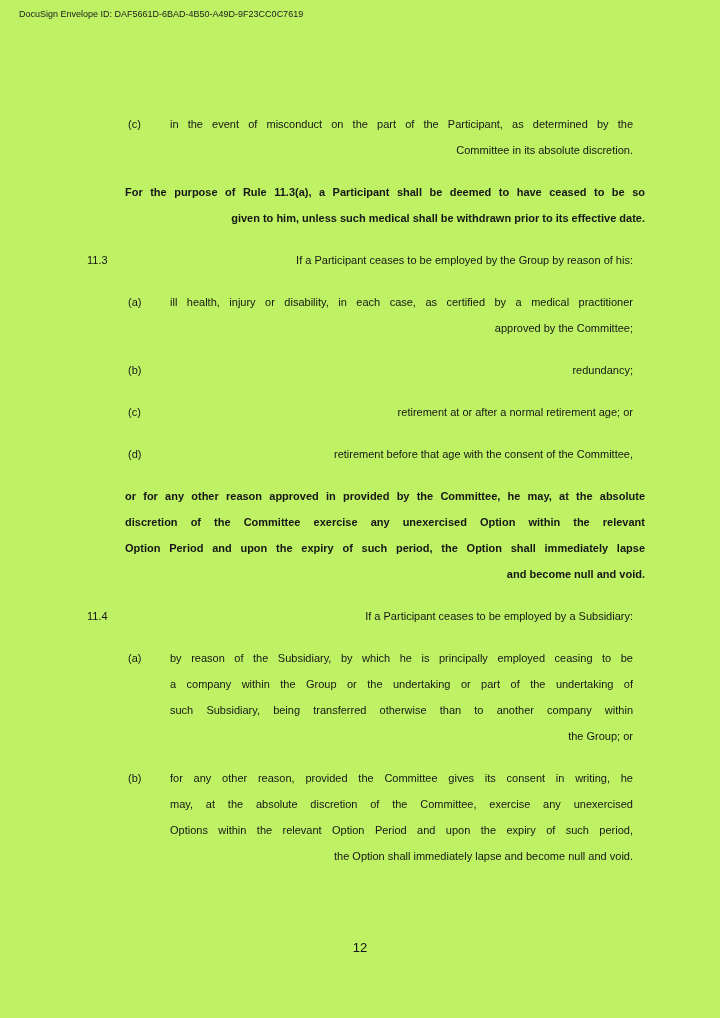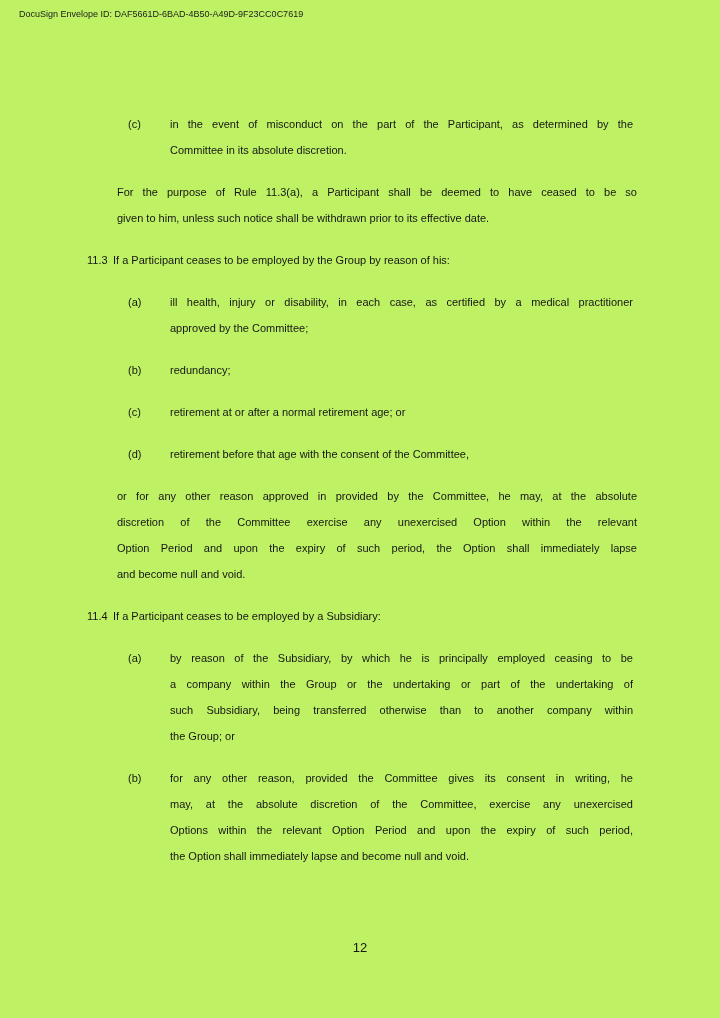--- a/index.html
+++ b/index.html
@@ -31,22 +31,23 @@
     top: 111px;
     width: 546px;
     font-size: 11px;
     line-height: 26px;
   }
   .para {
     margin: 0 0 16px 0;
   }
   
   .para.main {
-    margin-left: 30px;
+    margin-left: 38px;
     width: 520px;
+    font-weight: bold;
   }
   
   .para.section {
     position: relative;
     margin-left: 26px;
     width: 520px;
   }
   .para.section > .label {
     position: absolute;
     left: -26px;
@@ -57,21 +58,21 @@
     position: relative;
     margin-left: 83px;
     width: 463px;
   }
   .para.item > .label {
     position: absolute;
     left: -42px;
     top: 0;
   }
   .line {
-    text-align: left;
+    text-align: right;
   }
   .line.j {
     text-align: justify;
     text-align-last: justify;
   }
   .page-number {
     position: absolute;
     left: 0;
     top: 935px;
     width: 720px;
@@ -90,21 +91,21 @@
   <div class="content">
 
     <div class="para item">
       <span class="label">(c)</span>
       <div class="line j">in the event of misconduct on the part of the Participant, as determined by the</div>
       <div class="line">Committee in its absolute discretion.</div>
     </div>
 
     <div class="para main">
       <div class="line j">For the purpose of Rule 11.3(a), a Participant shall be deemed to have ceased to be so</div>
-      <div class="line">given to him, unless such notice shall be withdrawn prior to its effective date.</div>
+      <div class="line">given to him, unless such medical shall be withdrawn prior to its effective date.</div>
     </div>
 
     <div class="para section">
       <span class="label">11.3</span>
       <div class="line">If a Participant ceases to be employed by the Group by reason of his:</div>
     </div>
 
     <div class="para item">
       <span class="label">(a)</span>
       <div class="line j">ill health, injury or disability, in each case, as certified by a medical practitioner</div>

